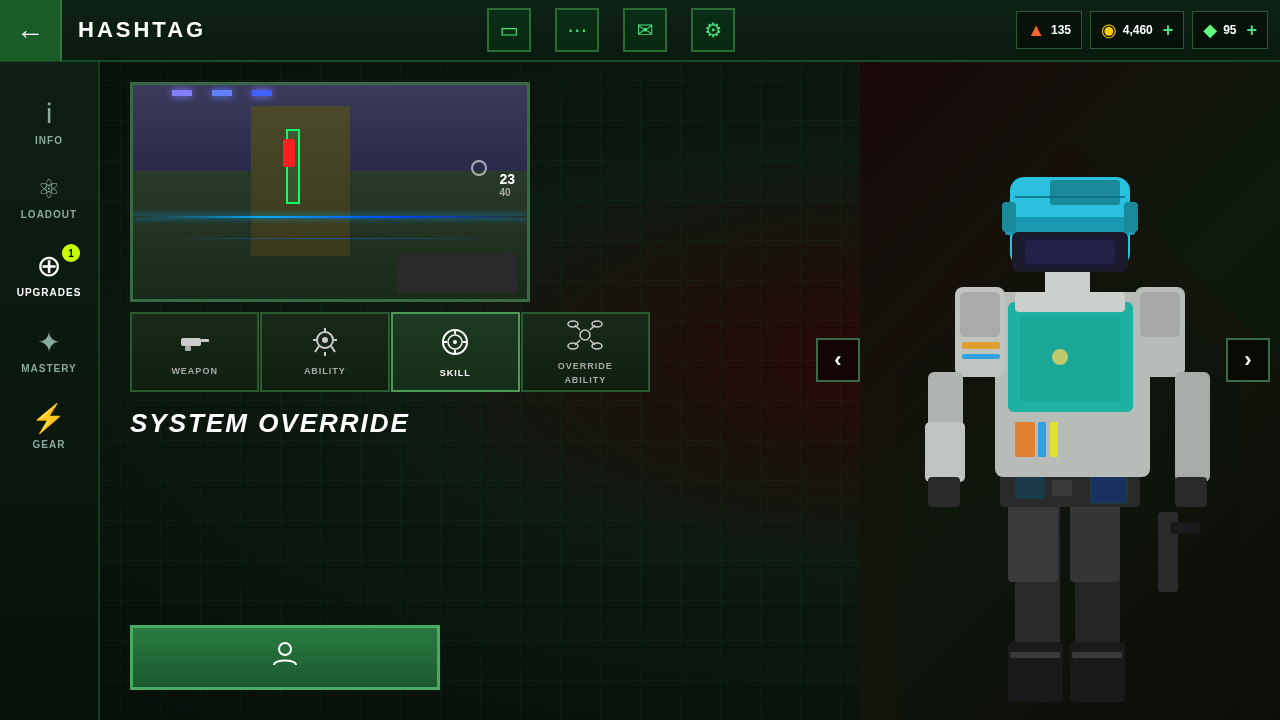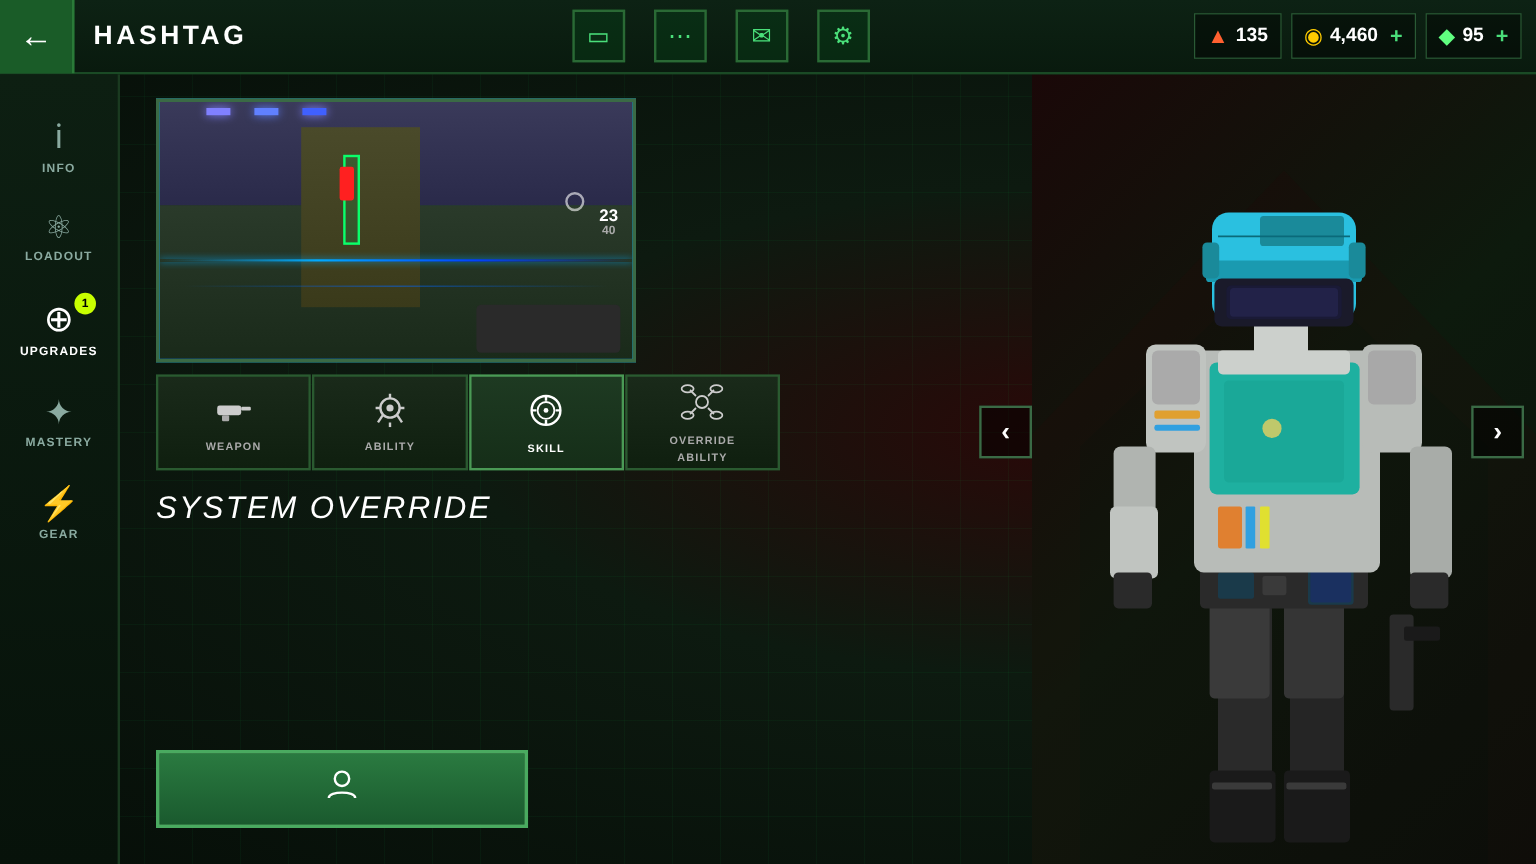--- a/index.html
+++ b/index.html
@@ -90,21 +90,21 @@
       display: flex;
       align-items: center;
       gap: 6px;
       background: rgba(0,0,0,0.4);
       border: 1px solid #2a5a35;
       padding: 4px 10px;
       height: 38px;
     }
     .currency-val {
       color: white;
-      font-size: 16px;
+      font-size: 12px;
       font-weight: bold;
     }
     .plus-btn {
       color: #4adf7a;
       font-size: 18px;
       font-weight: bold;
       cursor: pointer;
       margin-left: 4px;
     }
 
@@ -178,22 +178,21 @@
       padding: 20px 30px;
     }
 
     
     .preview-box {
       width: 400px;
       height: 220px;
       border: 3px solid #3a6a45;
       position: relative;
       overflow: hidden;
-      background: #0ea5e9;
-      text-align: center;
+      background: #be185d;
     }
     .preview-inner {
       width: 100%;
       height: 100%;
       background: linear-gradient(135deg, #1a1a2e 0%, #16213e 30%, #0f3460 60%, #1a2a15 100%);
       position: relative;
       overflow: hidden;
     }
     
     .preview-floor {
@@ -329,21 +328,21 @@
     }
 
     
     .ability-info {
       margin-top: 16px;
       width: 520px;
     }
     .ability-title {
       color: white;
       font-size: 26px;
-      font-weight: 400;
+      font-weight: 700;
       letter-spacing: 2px;
       text-transform: uppercase;
       font-style: italic;
     }
     .ability-desc {
       color: #c0c8c4;
       font-size: 14px;
       line-height: 1.5;
       margin-top: 8px;
       max-width: 480px;

